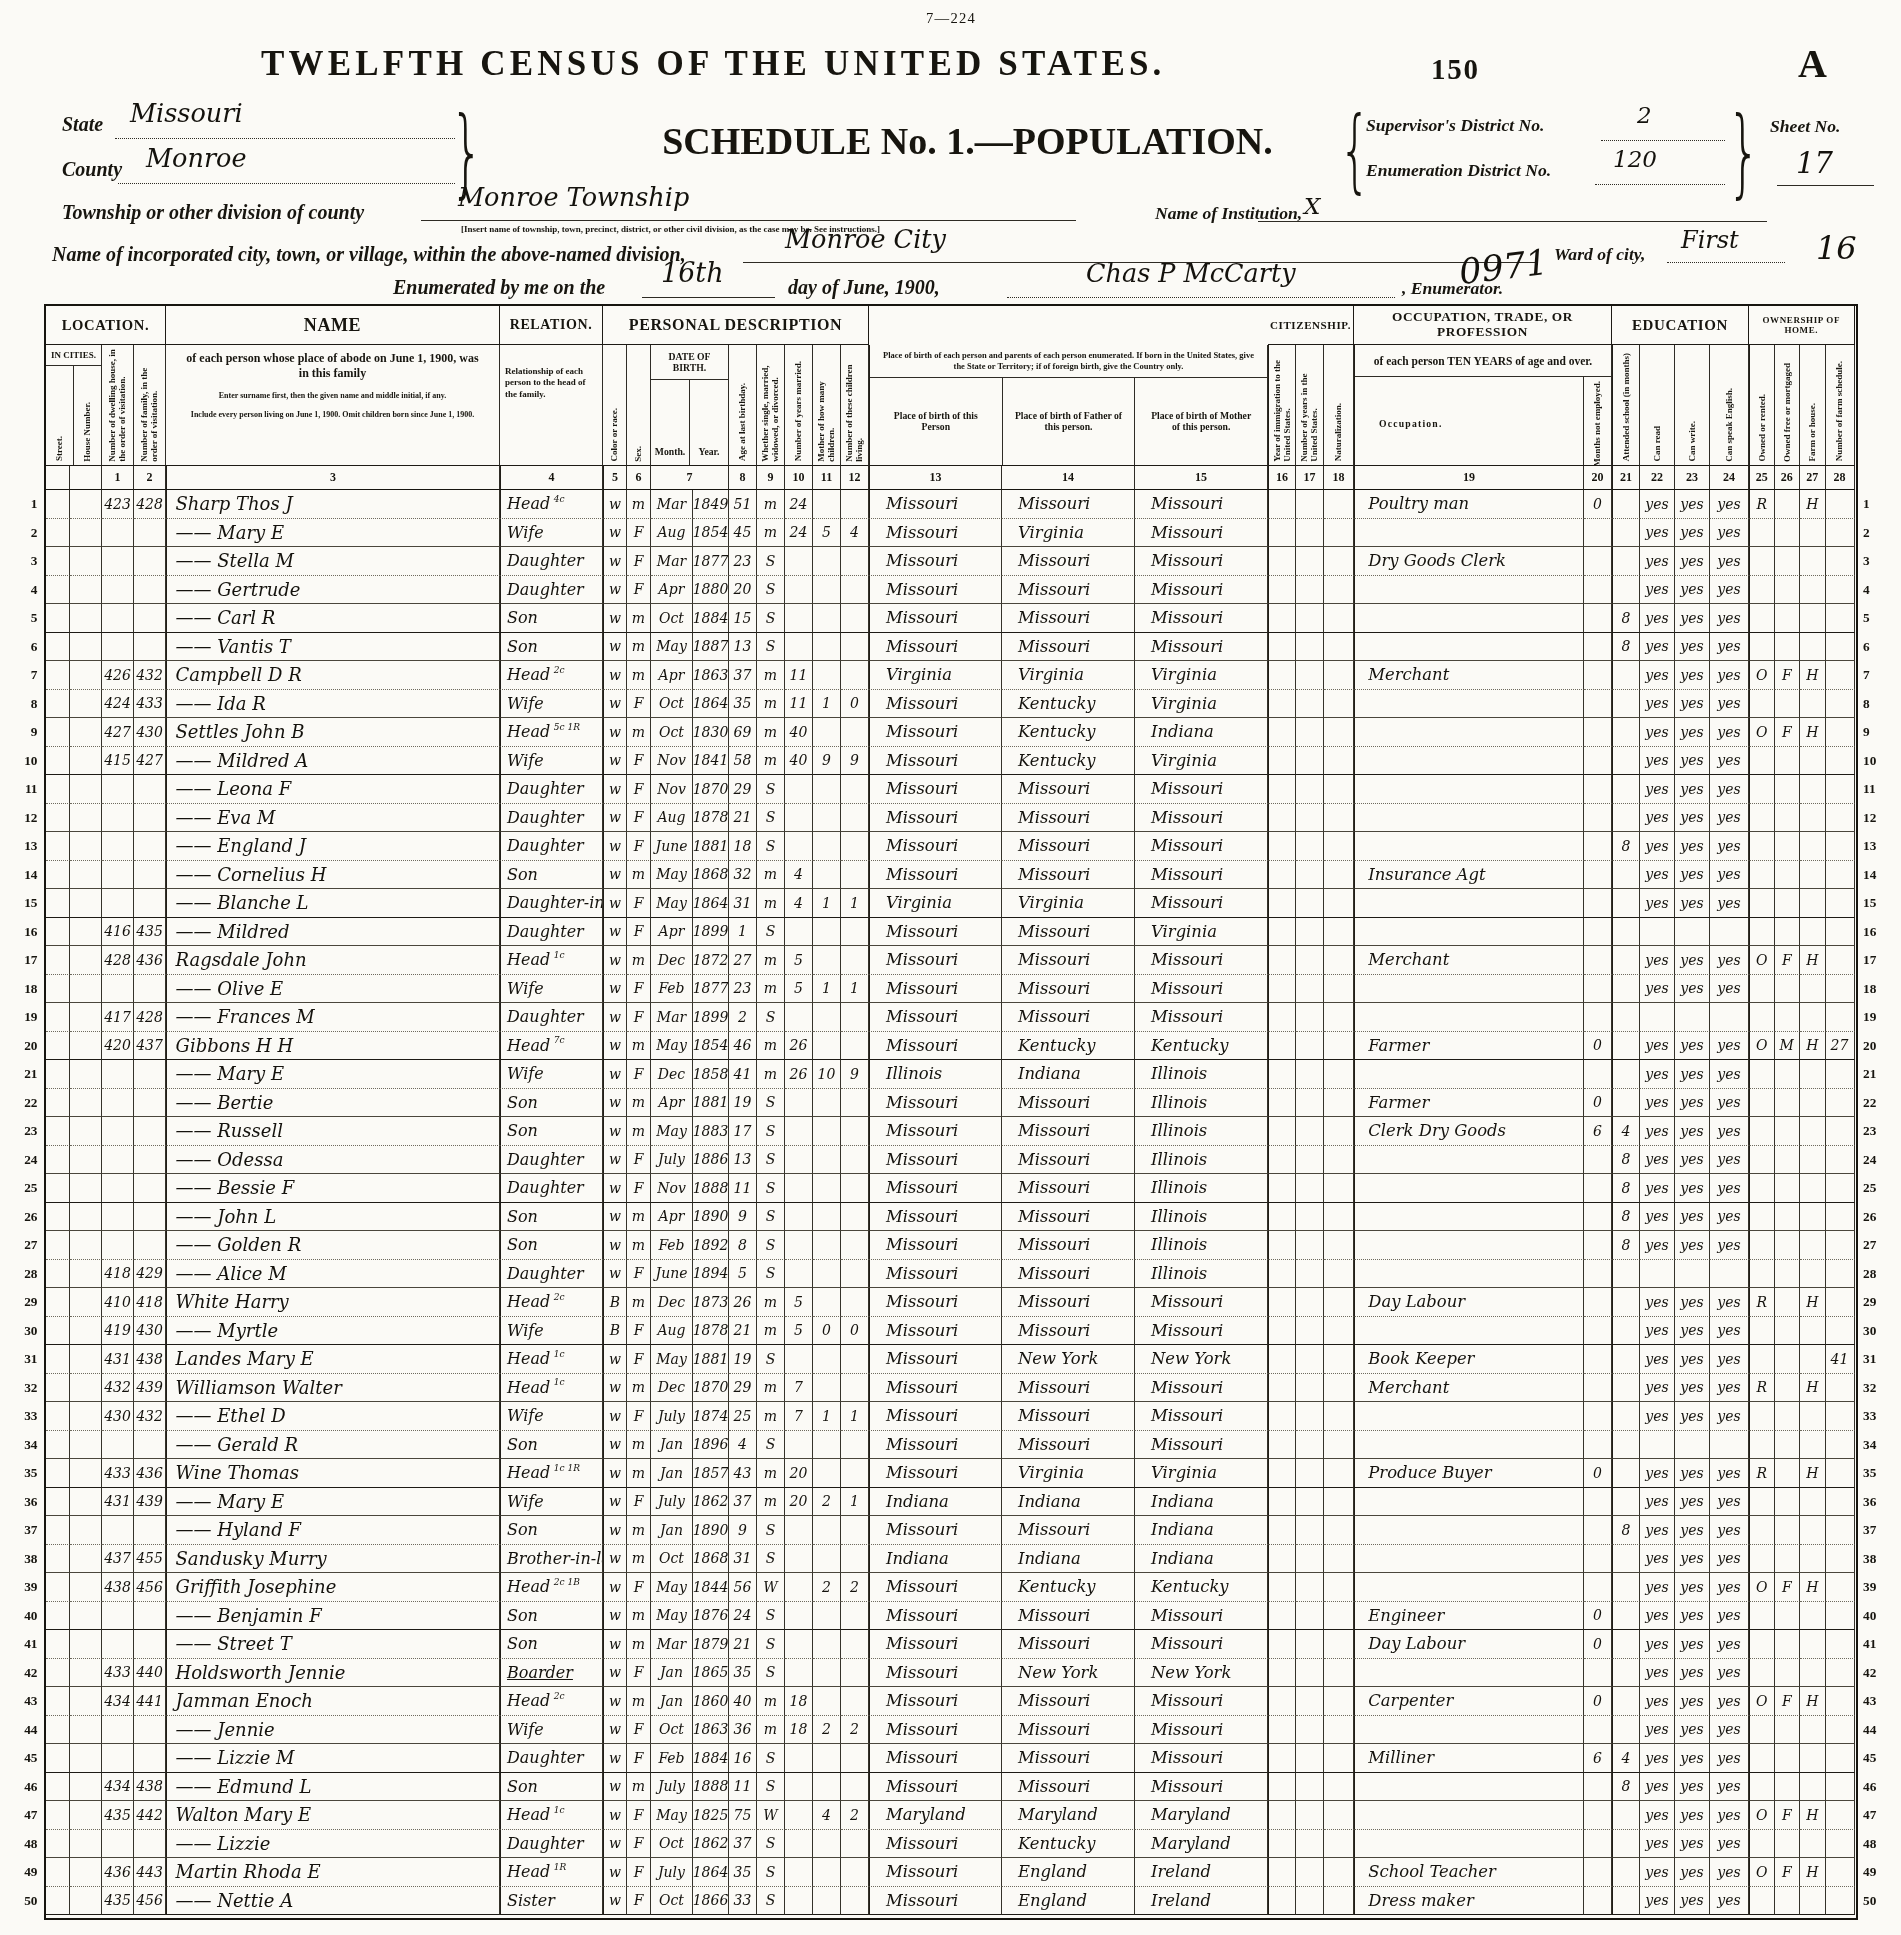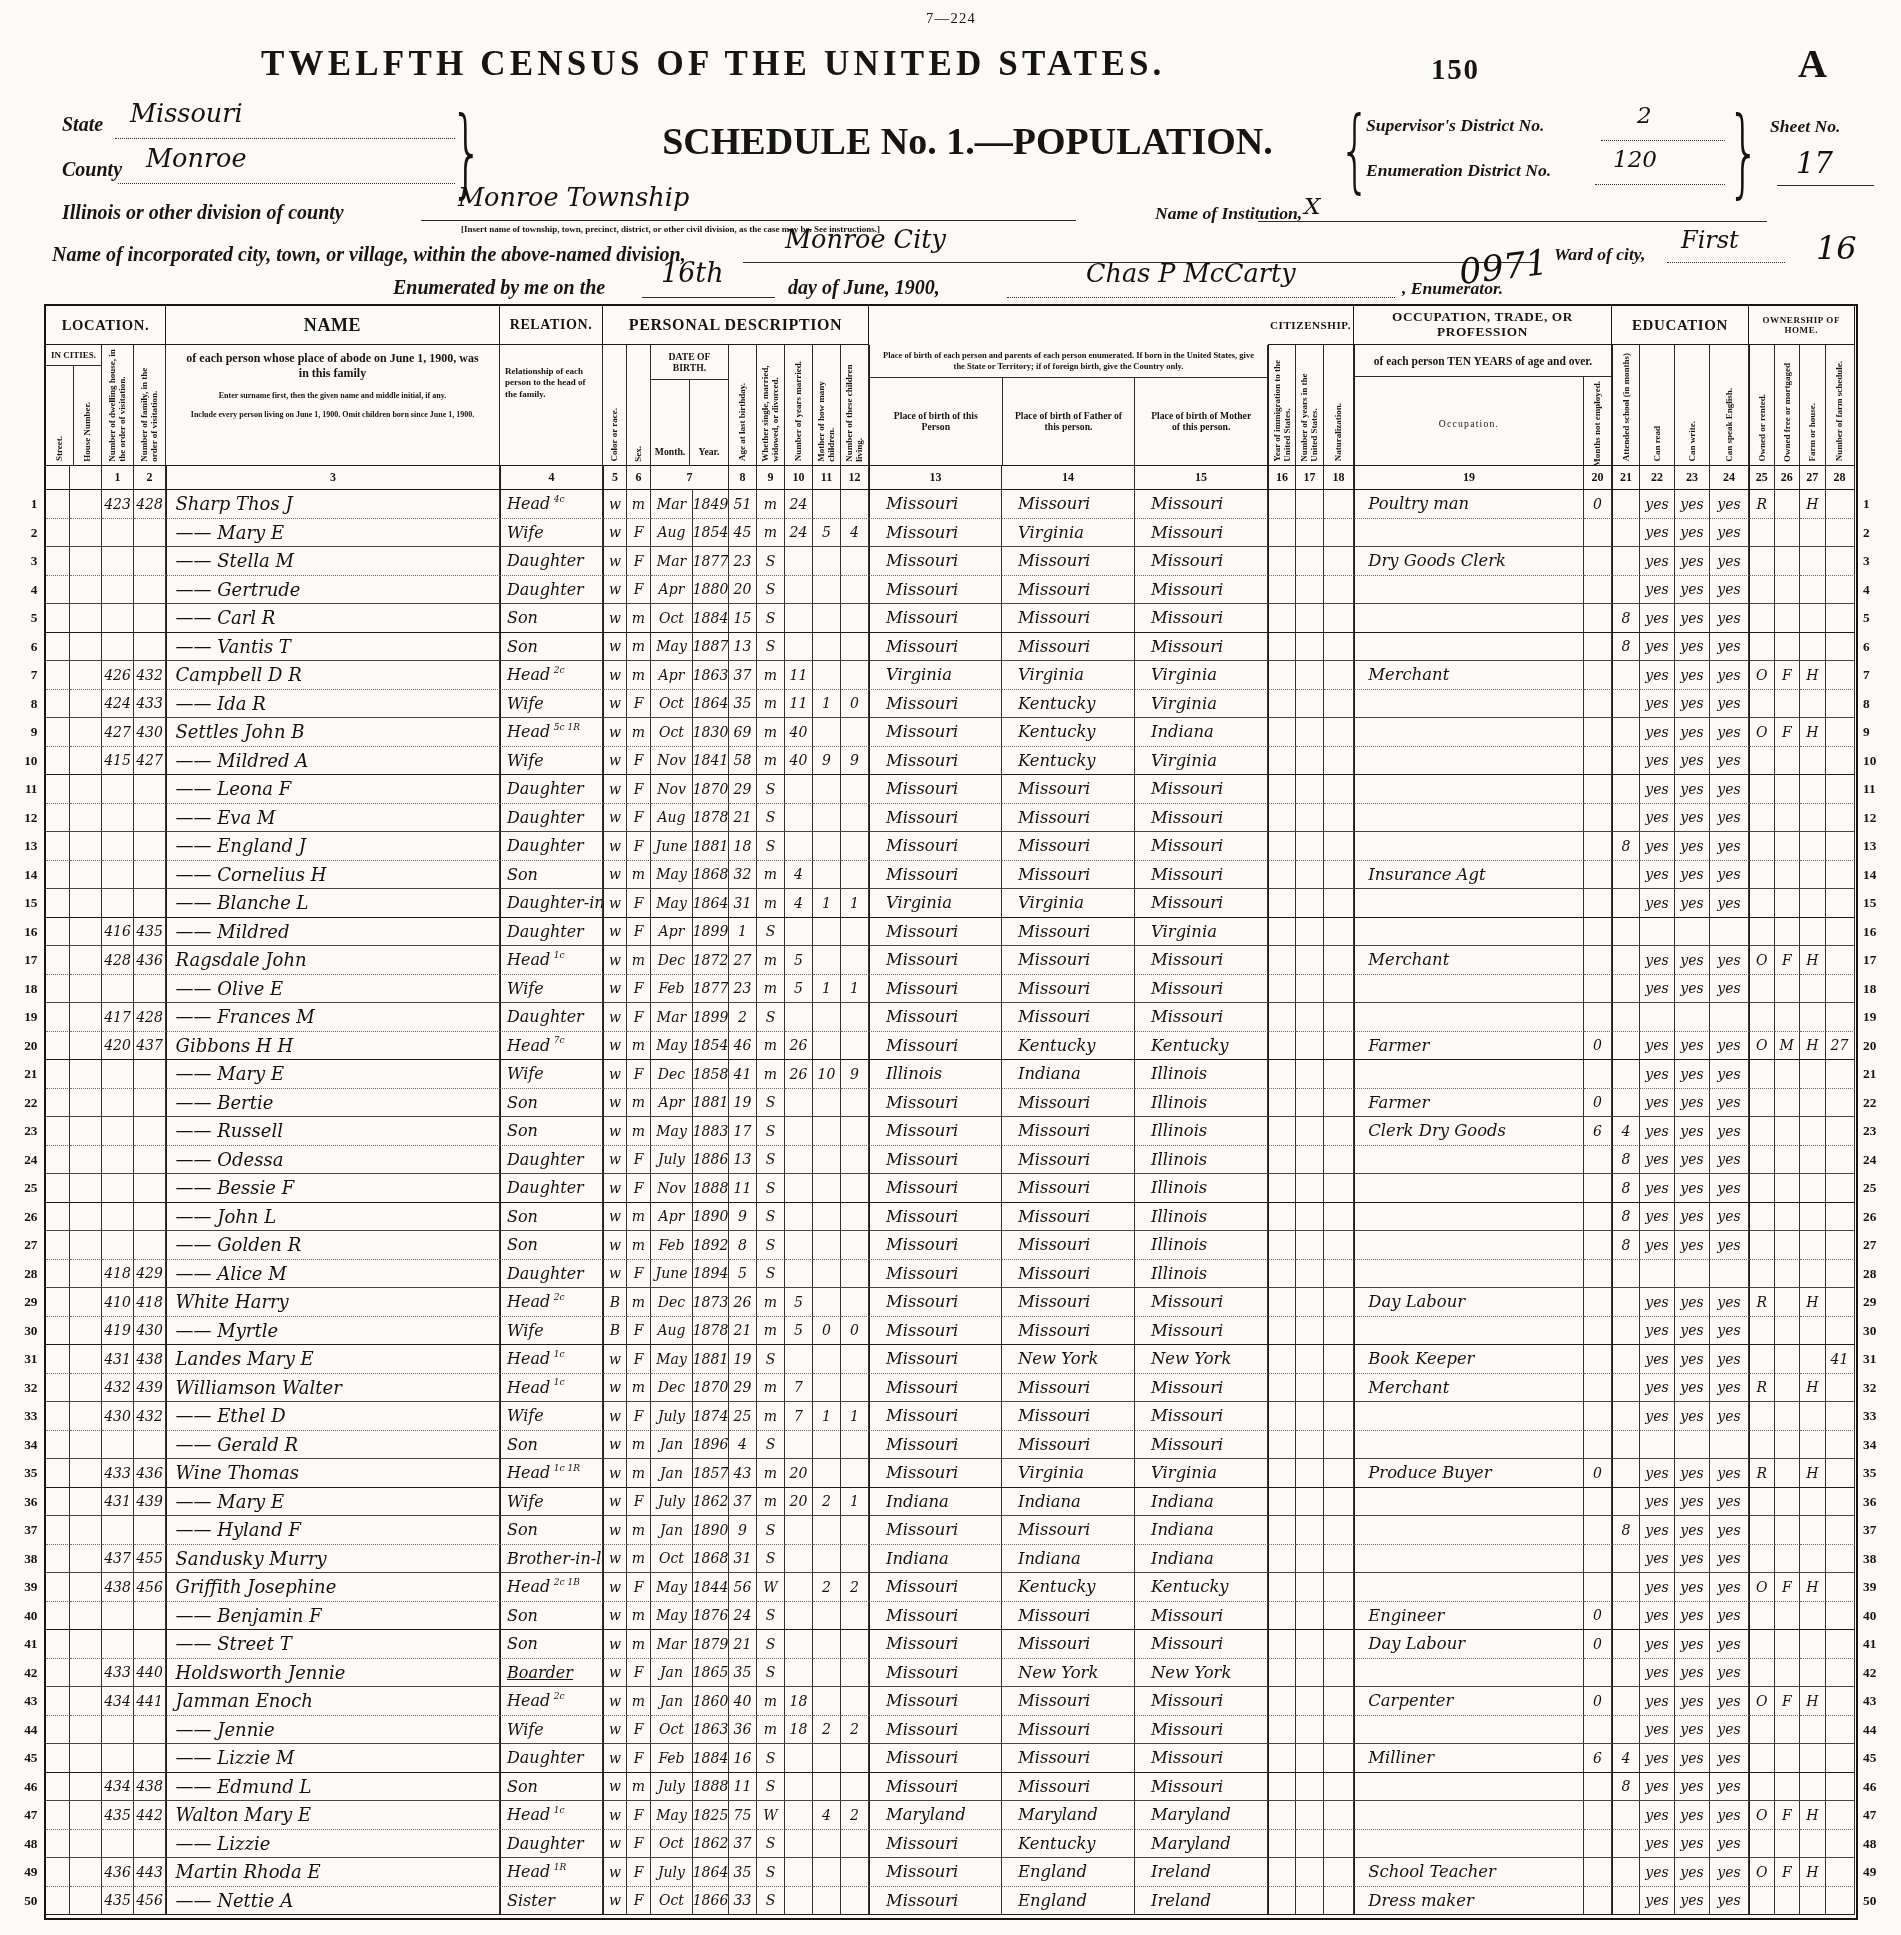--- a/index.html
+++ b/index.html
@@ -105,21 +105,21 @@
   <div class="abs hw hval-sm" style="left:1637px;top:102px;">2</div>
   <div class="abs rule-dot" style="left:1601px;top:140px;width:124px;"></div>
   <div class="abs plabel-sm" style="left:1366px;top:160px;">Enumeration District No.</div>
   <div class="abs hw hval-sm" style="left:1613px;top:146px;">120</div>
   <div class="abs rule-dot" style="left:1595px;top:184px;width:130px;"></div>
   <div class="abs brace" style="left:1727px;top:96px;font-size:96px;">}</div>
   <div class="abs plabel-sm" style="left:1770px;top:116px;">Sheet No.</div>
   <div class="abs hw" style="left:1796px;top:146px;font-size:29px;">17</div>
   <div class="abs rule-sol" style="left:1777px;top:185px;width:97px;"></div>
 
-  <div class="abs plabel" style="left:62px;top:201px;">Illinois or other division of county</div>
+  <div class="abs plabel" style="left:62px;top:201px;">Township or other division of county</div>
   <div class="abs hw hval" style="left:458px;top:182px;">Monroe Township</div>
   <div class="abs rule-sol" style="left:421px;top:220px;width:655px;"></div>
   <div class="abs tinynote" style="left:461px;top:224px;">[Insert name of township, town, precinct, district, or other civil division, as the case may be.  See instructions.]</div>
   <div class="abs plabel-sm" style="left:1155px;top:203px;">Name of Institution,</div>
   <div class="abs hw" style="left:1304px;top:193px;font-size:23px;">X</div>
   <div class="abs rule-sol" style="left:1258px;top:221px;width:509px;"></div>
 
   <div class="abs plabel" style="left:52px;top:243px;">Name of incorporated city, town, or village, within the above-named division,</div>
   <div class="abs hw hval" style="left:785px;top:224px;">Monroe City</div>
   <div class="abs rule-sol" style="left:743px;top:262px;width:794px;"></div>
@@ -226,21 +226,21 @@
     </div>
   <div class="hc g2 vwrap" style="grid-column:21;grid-row:2;">
       <span class="vlab">Number of years in the United States.</span>
     </div>
   <div class="hc g2 vwrap" style="grid-column:22;grid-row:2;">
       <span class="vlab">Naturalization.</span>
     </div>
   <div class="hc g2 splitcol gs" style="grid-column:23/span 2;grid-row:2;">
     <div class="descmain" style="font-size:11.5px;text-align:center;padding:8.5px 18px;border-bottom:0.6px solid #2f2c26;">of each person TEN YEARS of age and over.</div>
     <div class="splitrow">
-      <div style="flex:1;border-right:0.6px solid #2f2c26;display:flex;align-items:center;justify-content:center;font-size:9.7px;font-weight:normal;letter-spacing:1.2px;">
+      <div style="flex:1;border-right:0.6px solid #2f2c26;display:flex;align-items:center;justify-content:flex-start;font-size:9.7px;font-weight:bold;letter-spacing:1.2px;margin-left:24px;">
           <span>Occupation.</span>
         </div>
       <div class="vwrap" style="width:27px;">
           <span class="vlab">Months not employed.</span>
         </div>
     </div>
   </div>
   <div class="hc g2 vwrap gs" style="grid-column:25;grid-row:2;">
       <span class="vlab">Attended school (in months)</span>
     </div>

